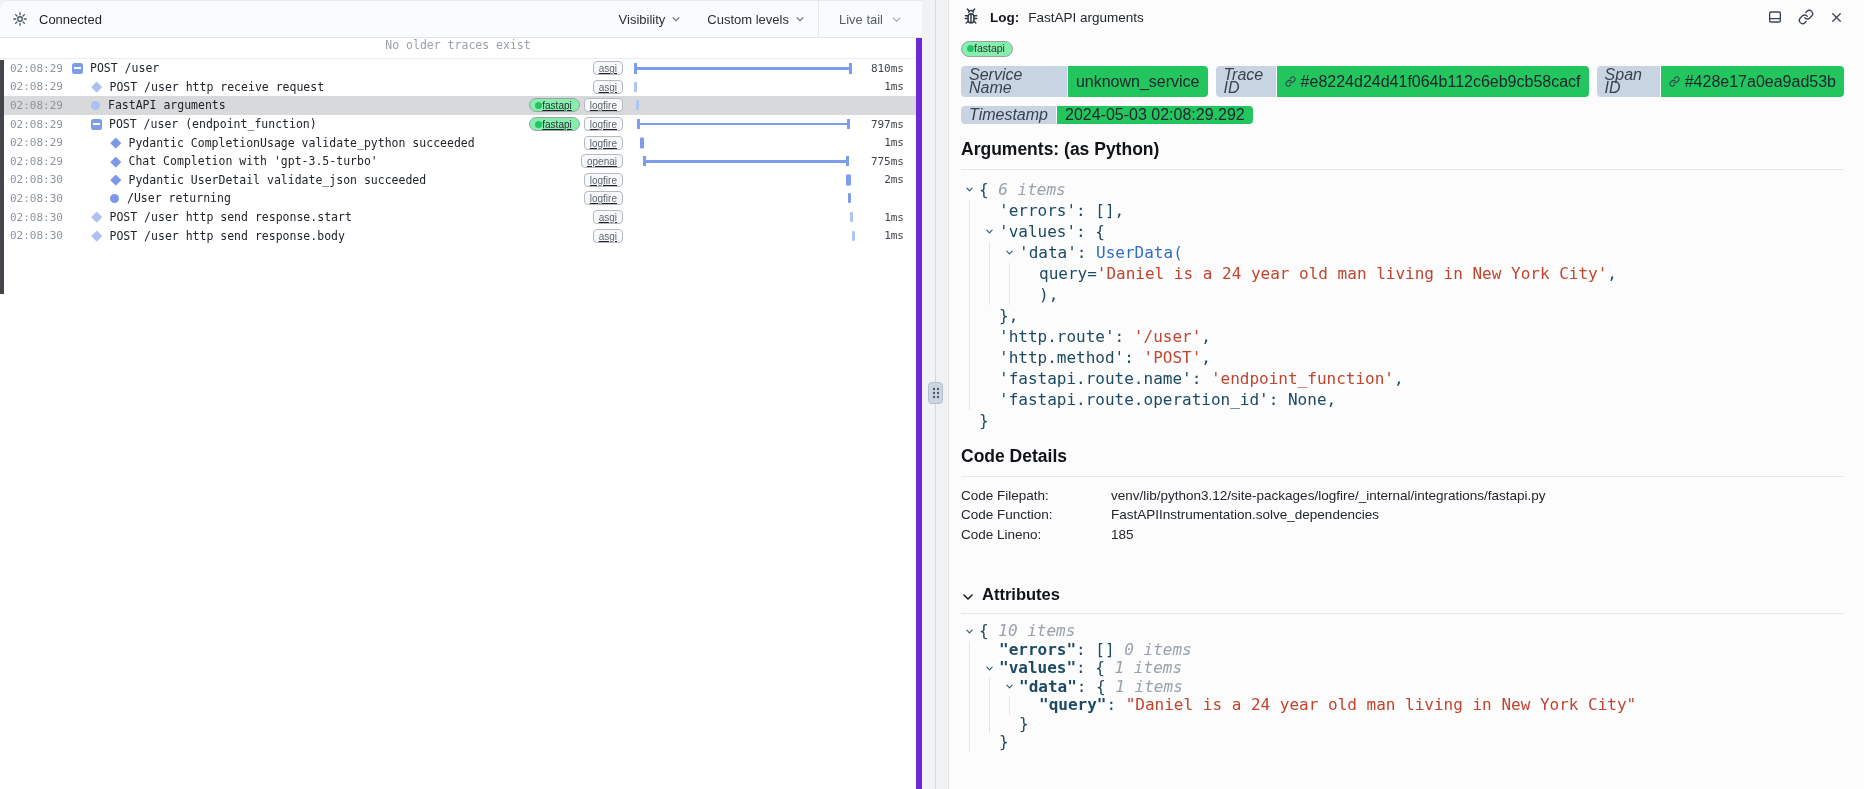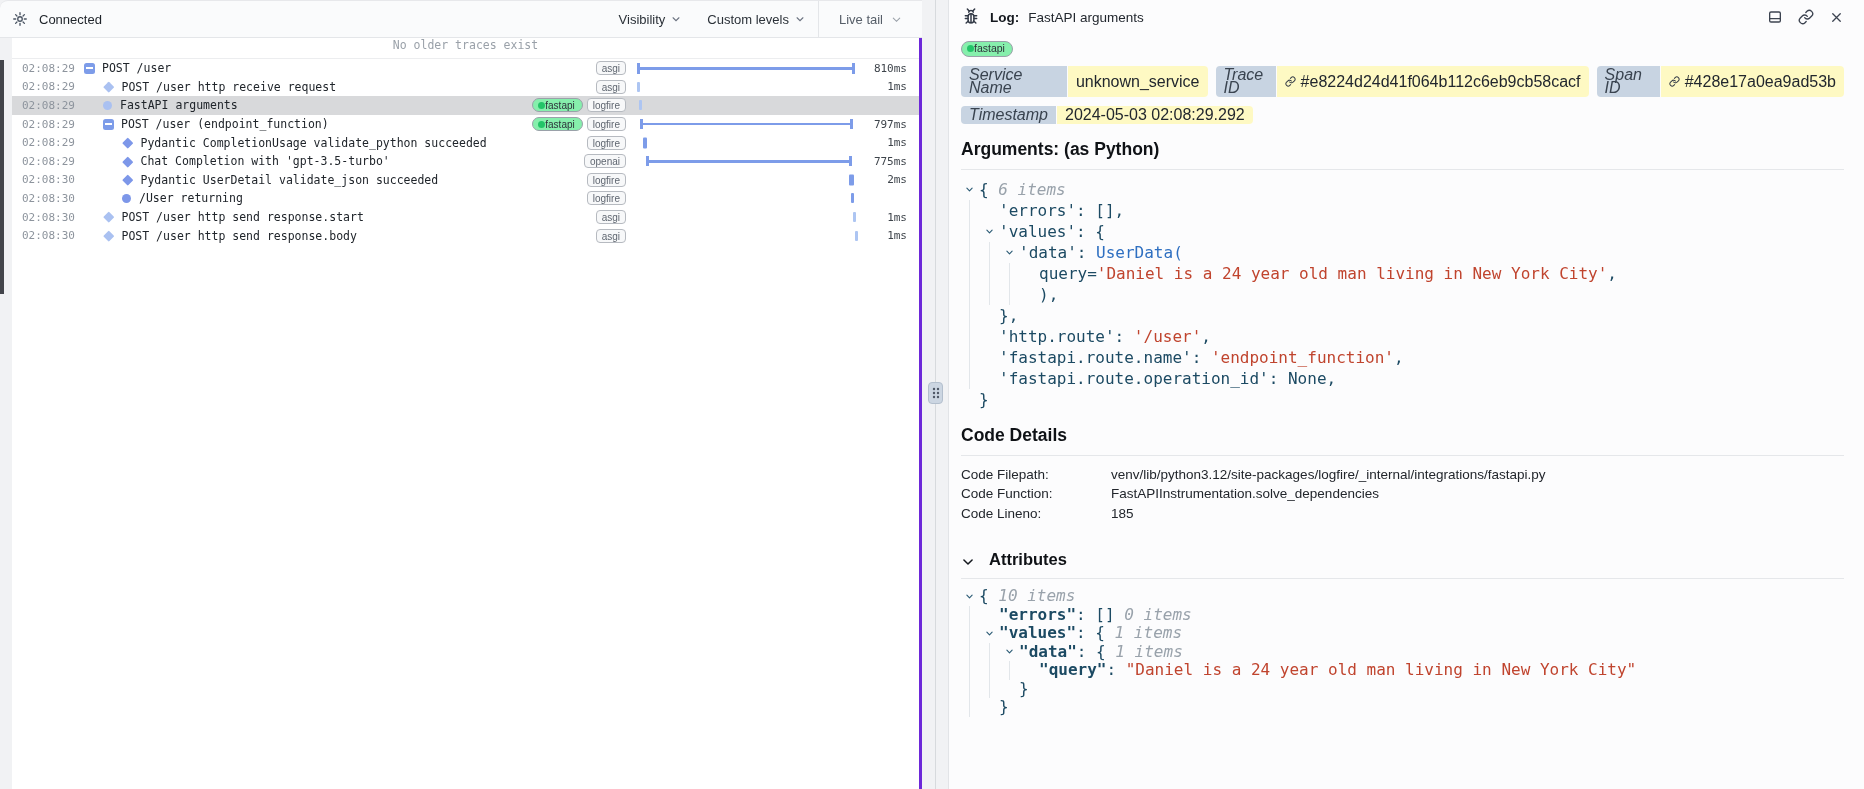--- a/index.html
+++ b/index.html
@@ -10,38 +10,38 @@
   
   .lp{position:absolute;left:0;top:0;width:922px;height:789px;}
   .lp-toolbar{height:38px;display:flex;align-items:center;background:#fafbfc;
               border-bottom:1px solid #e4e6e9;border-top:1px solid #e7e8eb;
               border-radius:8px 0 0 0;padding-left:12px;}
   .conn{display:flex;align-items:center;gap:11px;font-size:13px;color:#1e2329;}
   .tb-right{margin-left:auto;display:flex;align-items:center;height:100%;}
   .tb-item{display:flex;align-items:center;gap:6px;padding:0 13px;font-size:13px;color:#2b3138;height:100%;cursor:pointer;}
   .tb-sep{width:1px;height:100%;background:#e4e6e9;}
   .tb-live{display:flex;align-items:center;gap:8px;padding:0 20px;font-size:13px;color:#565e68;height:100%;}
-  .lp-list{position:absolute;top:38px;left:0;right:0;bottom:0;background:#fff;border-right:3px solid #6d28d9;margin-left:12px;}
+  .lp-list{position:absolute;top:38px;left:0;right:0;bottom:0;background:#fff;border-right:6px solid #6d28d9;}
   .no-older{height:21px;line-height:21px;text-align:center;
             font:11.5px "DejaVu Sans Mono",monospace;color:#9aa1a9;border-bottom:1px solid #ecedef;}
   .trow{height:18.6px;display:flex;align-items:center;padding:0 12px 0 10px;
         font:11.5px "DejaVu Sans Mono",monospace;white-space:nowrap;justify-content:space-between;}
   .trow.sel{background:var(--sel);}
   .ttime{width:62px;flex:none;color:#8d949d;font-size:11px;}
   .lbl{flex:1;display:flex;align-items:center;min-width:0;padding-left:calc(var(--ind) * 19px);}
   .ltext{color:#20252b;overflow:hidden;text-overflow:clip;}
   .ic{flex:none;margin-right:7px;}
   .ic.square{width:11px;height:11px;border-radius:2.5px;background:var(--icon-strong);position:relative;}
   .ic.square::after{content:'';position:absolute;left:2px;right:2px;top:4.7px;height:1.6px;background:#fff;}
   .ic.diamond{width:7.5px;height:7.5px;transform:rotate(45deg);border-radius:1px;margin:0 9px 0 2px;}
   .ic.circle{width:9px;height:9px;border-radius:50%;margin-right:8px;}
   .ic.strong{background:var(--icon-strong);}
   .ic.light{background:var(--icon-light);}
   .ic.square.strong{background:#7d9ce9;}
-  .bdg{display:flex;gap:4px;margin:0 10px 0 8px;flex:none;align-items:center;}
+  .bdg{display:flex;gap:4px;margin:0 10px 0 8px;flex:none;align-items:center;text-decoration:underline;}
   .badge{border:1px solid #b6bac0;border-radius:4px;padding:0 5px;height:14px;line-height:13px;
          font-family:"Liberation Sans",sans-serif;font-size:10px;color:#5f6670;background:#f7f8f9;}
   .badge.pill{display:inline-flex;align-items:center;border-radius:999px;border-color:#9aa1a9;
               color:#2c3239;background:#86efac;padding:0 7px 0 5px;}
   .dot{width:7px;height:7px;border-radius:50%;background:var(--green);flex:none;}
   .tlc{width:225px;flex:none;position:relative;height:100%;}
   .bspan{position:absolute;top:50%;height:2.6px;margin-top:-1.3px;background:var(--bar);}
   .bspan::before,.bspan::after{content:'';position:absolute;width:3px;height:10.5px;top:-4px;background:var(--bar);}
   .bspan::before{left:0;} .bspan::after{right:0;}
   .btick{position:absolute;top:50%;transform:translateY(-50%);width:3px;height:10px;border-radius:1px;}
@@ -61,27 +61,27 @@
   .rp-head{height:34px;display:flex;align-items:center;gap:9px;}
   .rp-kind{font-size:13.5px;font-weight:bold;color:#14181e;}
   .rp-title{font-size:13.5px;color:#23282f;}
   .rp-actions{margin-left:auto;display:flex;align-items:center;gap:15px;}
   .rp-actions .abtn{display:flex;cursor:pointer;}
   .tagrow{margin-top:4px;}
   .tagrow .badge.pill{font-size:10.5px;height:16px;}
   .chiprow{display:flex;gap:8px;margin-top:9px;flex-wrap:nowrap;}
   .chip{display:inline-flex;font-size:16px;line-height:13px;}
   .chip .cl{background:#c8d4e2;color:#39434f;font-style:italic;padding:2.5px 8px;border-radius:4px 0 0 4px;}
-  .chip .cv{background:#fef9c3;color:#22272e;padding:2.5px 8px;border-radius:0 4px 4px 0;
+  .chip .cv{background:#22c55e;color:#22272e;padding:2.5px 8px;border-radius:0 4px 4px 0;
             margin-left:1px;display:inline-flex;align-items:center;gap:5px;}
   .tabs{display:flex;gap:26px;margin-top:15px;}
   .tab{font-size:13px;color:#21262c;padding:5px 1px 6px;cursor:pointer;border-bottom:2px solid transparent;}
   .tab.active{border-bottom-color:#30363d;}
   .sect-h{font-size:17.5px;font-weight:bold;color:#0f1216;margin-top:15px;padding-bottom:9px;border-bottom:1px solid #e5e7ea;}
-  .attr-h{display:flex;align-items:flex-end;gap:14px;font-size:16.5px;margin-top:27px;}
+  .attr-h{display:flex;align-items:flex-end;gap:7px;font-size:16.5px;margin-top:41px;}
   .attr-h .chev-big{display:flex;cursor:pointer;}
 
   
   .tree{margin-top:9px;padding-left:4px;font-family:"DejaVu Sans Mono",monospace;font-size:16px;}
   .tree.py{line-height:21px;}
   .tree.attr{line-height:18.5px;margin-top:8px;}
   .tl{display:flex;align-items:stretch;white-space:pre;}
   .g{flex:0 0 16px;margin-left:4px;border-left:1px solid #e2e6ea;}
   .slot{flex:0 0 14px;display:flex;align-items:center;}
   .c-k{color:var(--key);} .tree.attr .c-k{font-weight:bold;}
@@ -402,20 +402,21 @@
         <div class="tl"><span class="g"></span><span class="slot"><svg width="9" height="9" viewBox="0 0 24 24" fill="none" stroke="#2a5a74" stroke-width="3" stroke-linecap="round" stroke-linejoin="round">
               <path d="M5 8.5l7 7 7-7"></path>
             </svg></span><span><span class="c-k">'values'</span><span class="c-p">: {</span></span></div>
         <div class="tl"><span class="g"></span><span class="g"></span><span class="slot"><svg width="9" height="9" viewBox="0 0 24 24" fill="none" stroke="#2a5a74" stroke-width="3" stroke-linecap="round" stroke-linejoin="round">
               <path d="M5 8.5l7 7 7-7"></path>
             </svg></span><span><span class="c-k">'data'</span><span class="c-p">: </span><span class="c-b">UserData(</span></span></div>
         <div class="tl"><span class="g"></span><span class="g"></span><span class="g"></span><span class="slot"></span><span><span class="c-k">query=</span><span class="c-s">'Daniel is a 24 year old man living in New York City'</span><span class="c-p">,</span></span></div>
         <div class="tl"><span class="g"></span><span class="g"></span><span class="g"></span><span class="slot"></span><span><span class="c-p">),</span></span></div>
         <div class="tl"><span class="g"></span><span class="slot"></span><span><span class="c-p">},</span></span></div>
         <div class="tl"><span class="g"></span><span class="slot"></span><span><span class="c-k">'http.route'</span><span class="c-p">: </span><span class="c-s">'/user'</span><span class="c-p">,</span></span></div>
+        <div class="tl"><span class="g"></span><span class="slot"></span><span><span class="c-k">'http.method'</span><span class="c-p">: </span><span class="c-s">'POST'</span><span class="c-p">,</span></span></div>
         <div class="tl"><span class="g"></span><span class="slot"></span><span><span class="c-k">'fastapi.route.name'</span><span class="c-p">: </span><span class="c-s">'endpoint_function'</span><span class="c-p">,</span></span></div>
         <div class="tl"><span class="g"></span><span class="slot"></span><span><span class="c-k">'fastapi.route.operation_id'</span><span class="c-p">: None,</span></span></div>
         <div class="tl"><span class="slot"></span><span><span class="c-p">}</span></span></div>
       </div>
 
     <div class="sect-h">Code Details</div>
     <div class="cd-grid">
         <div>Code Filepath:</div>
         <div>venv/lib/python3.12/site-packages/logfire/_internal/integrations/fastapi.py</div>
         <div>Code Function:</div>

